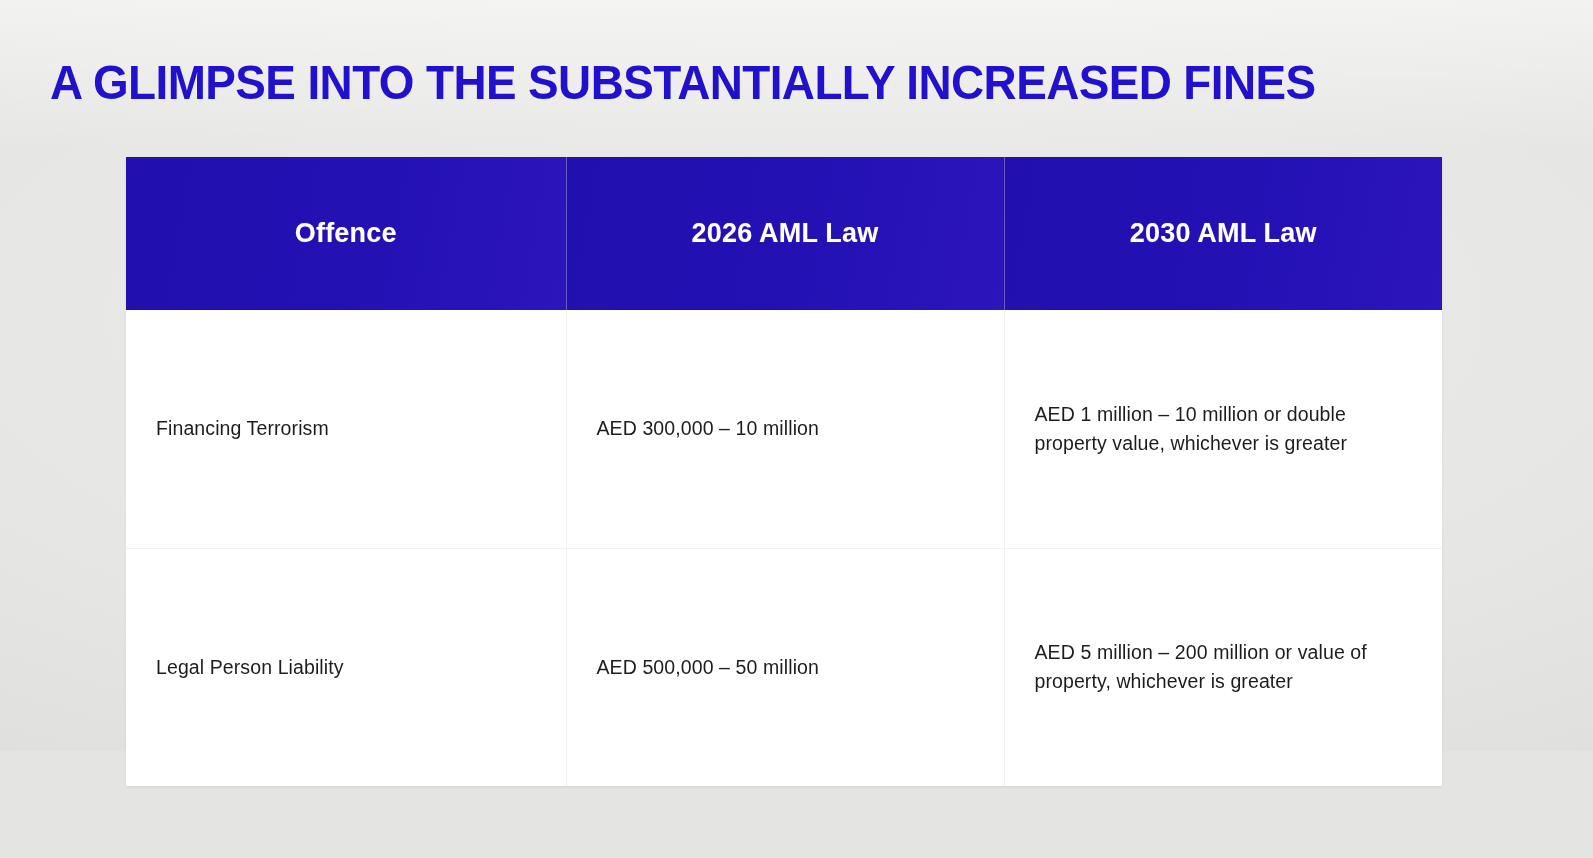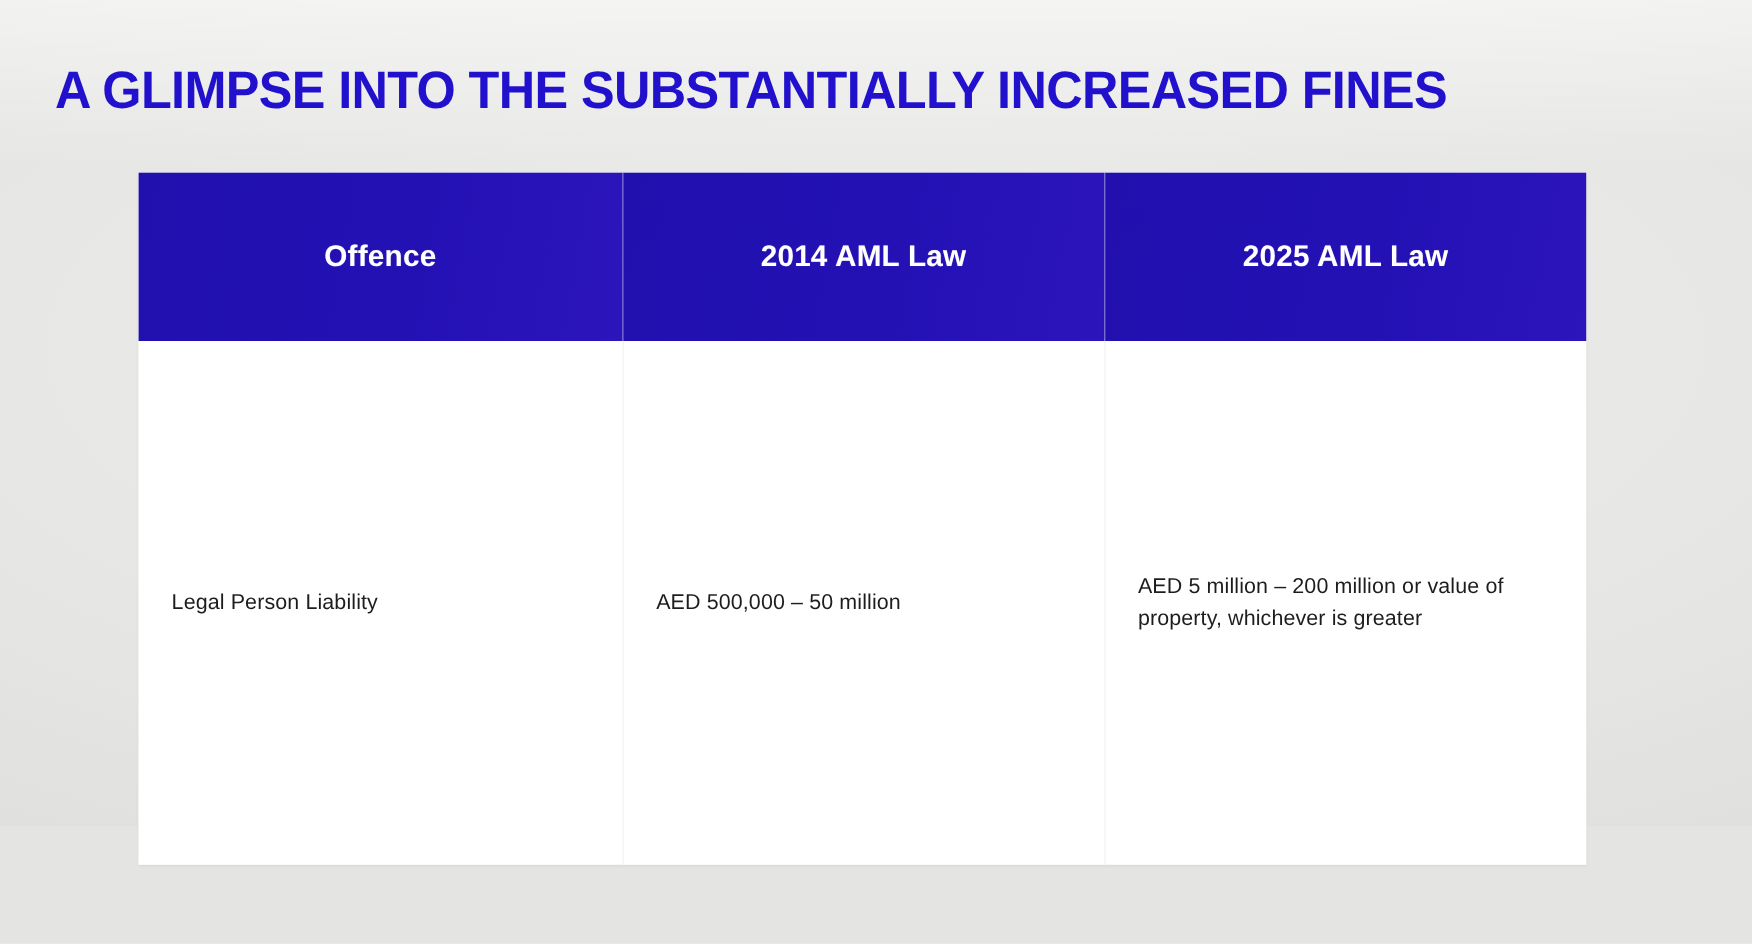--- a/index.html
+++ b/index.html
@@ -133,25 +133,30 @@
 
   <table class="fines-table">
     <colgroup>
       <col class="c1">
       <col class="c2">
       <col class="c3">
     </colgroup>
     <thead>
       <tr>
         <th>Offence</th>
-        <th>2014 AML Law</th>
-        <th>2025 AML Law</th>
+        <th>2026 AML Law</th>
+        <th>2030 AML Law</th>
       </tr>
     </thead>
     <tbody>
+      <tr>
+        <td class="cell-offence">Financing Terrorism</td>
+        <td class="cell-old">AED 300,000 – 10 million</td>
+        <td class="cell-new">AED 1 million – 10 million or double property value, whichever is greater</td>
+      </tr>
       <tr>
         <td class="cell-offence">Legal Person Liability</td>
         <td class="cell-old">AED 500,000 – 50 million</td>
         <td class="cell-new">AED 5 million – 200 million or value of property, whichever is greater</td>
       </tr>
     </tbody>
   </table>
 
 </div>
 

